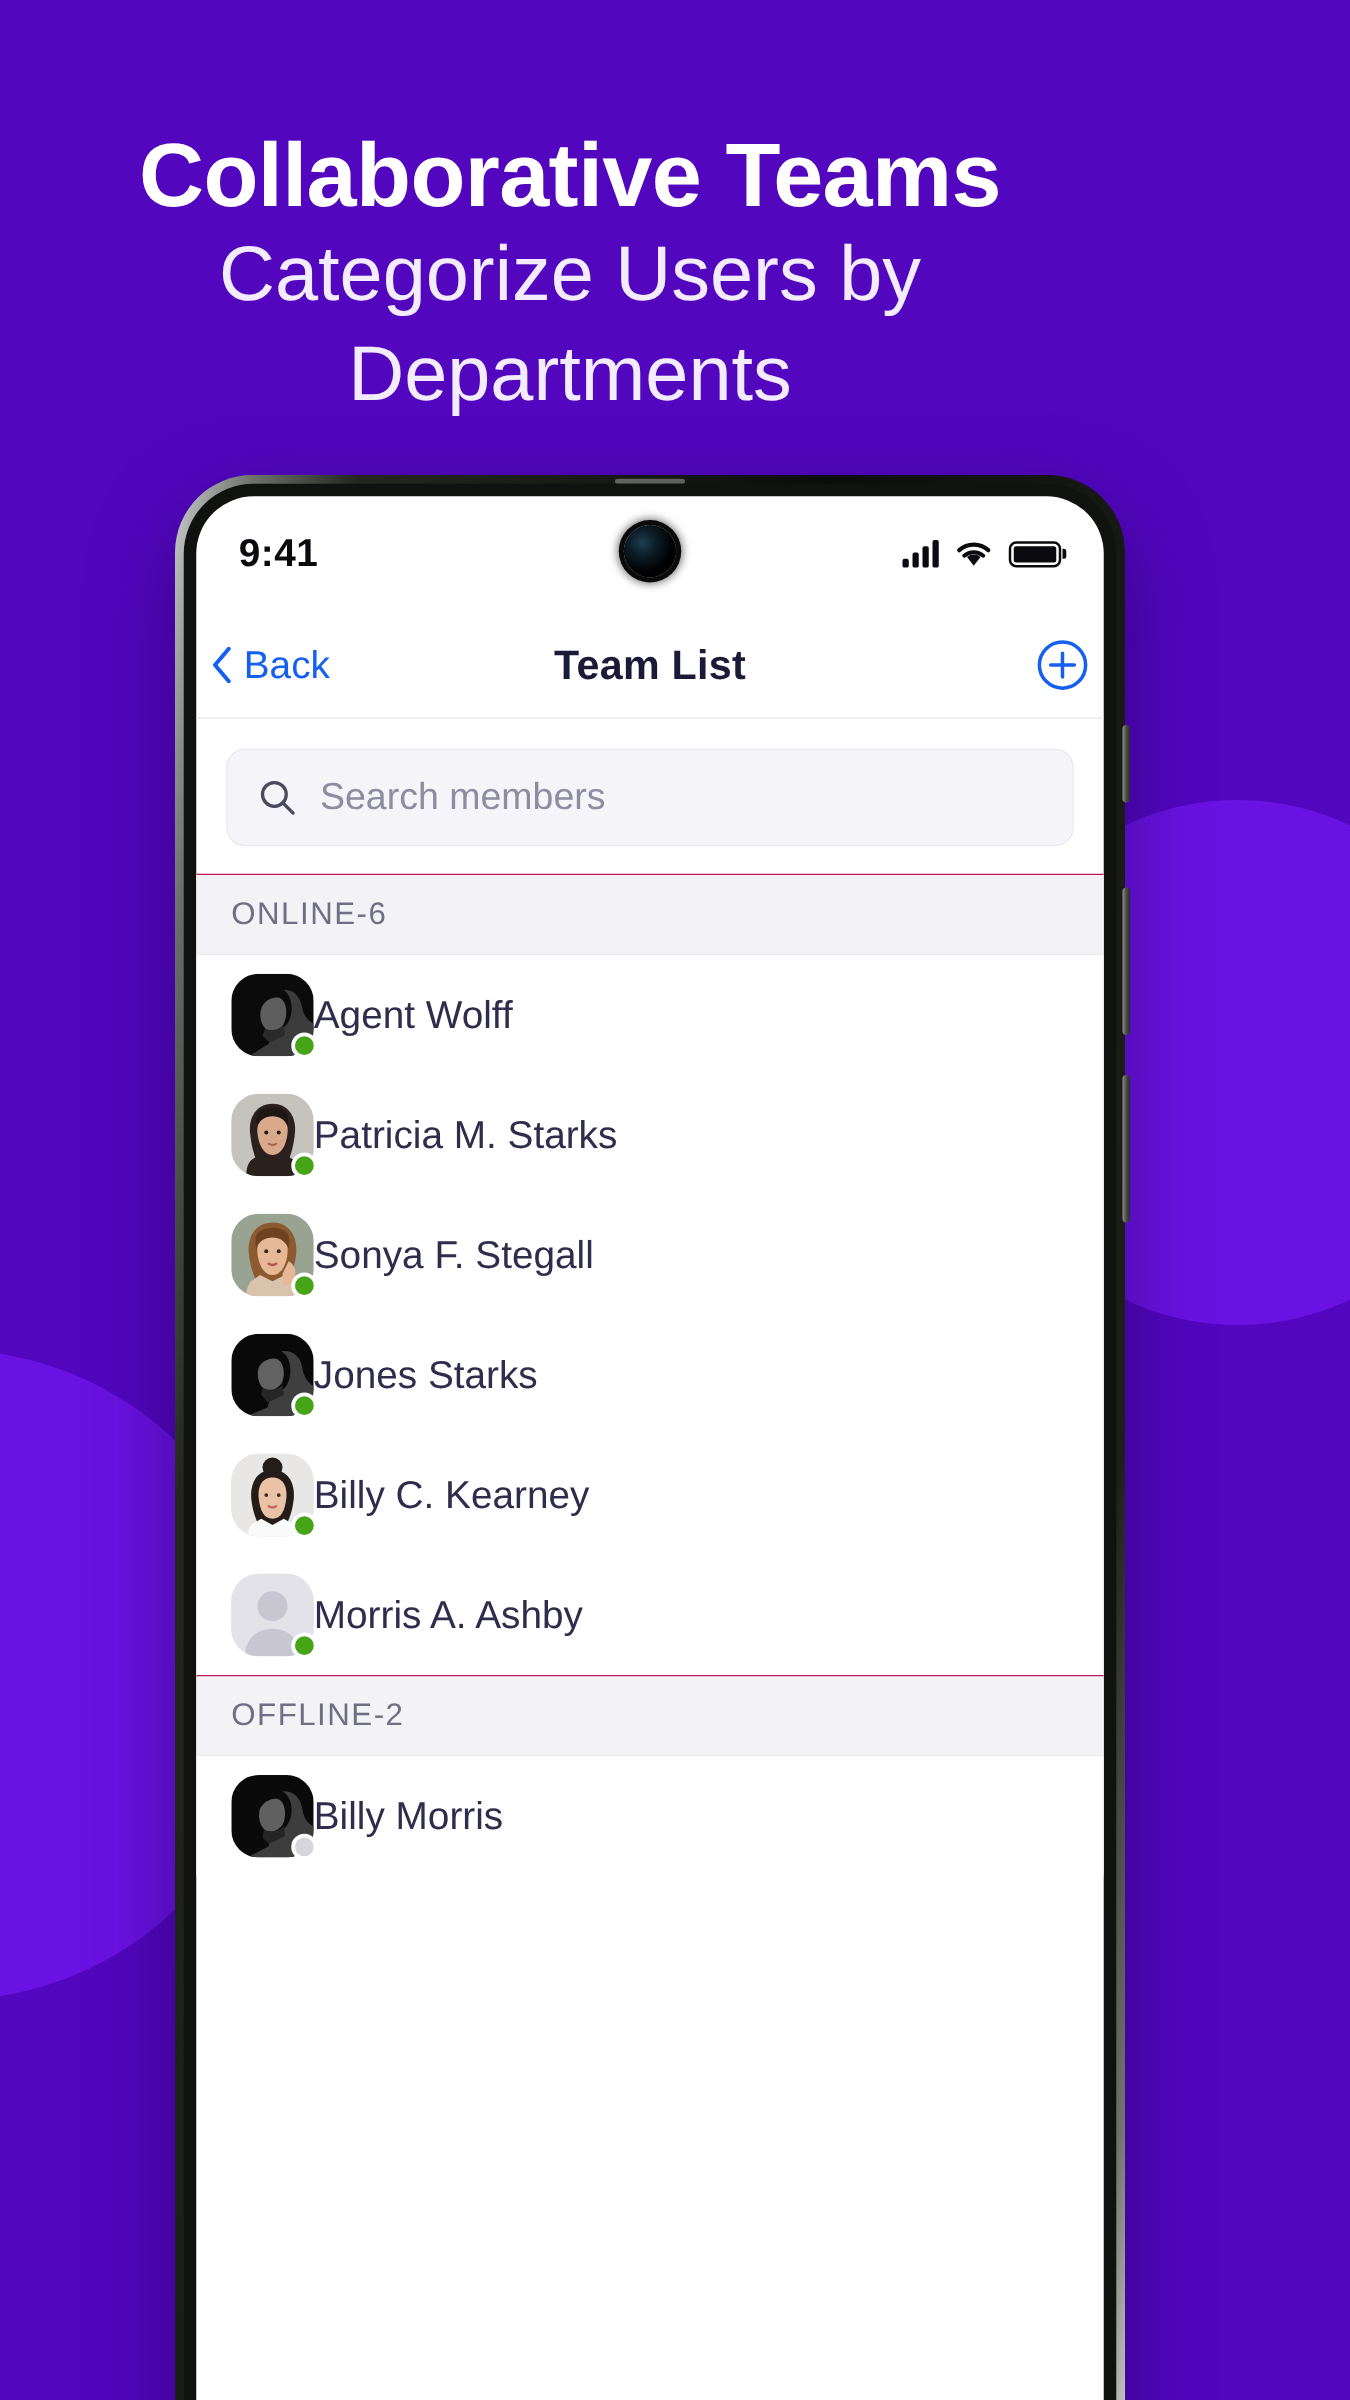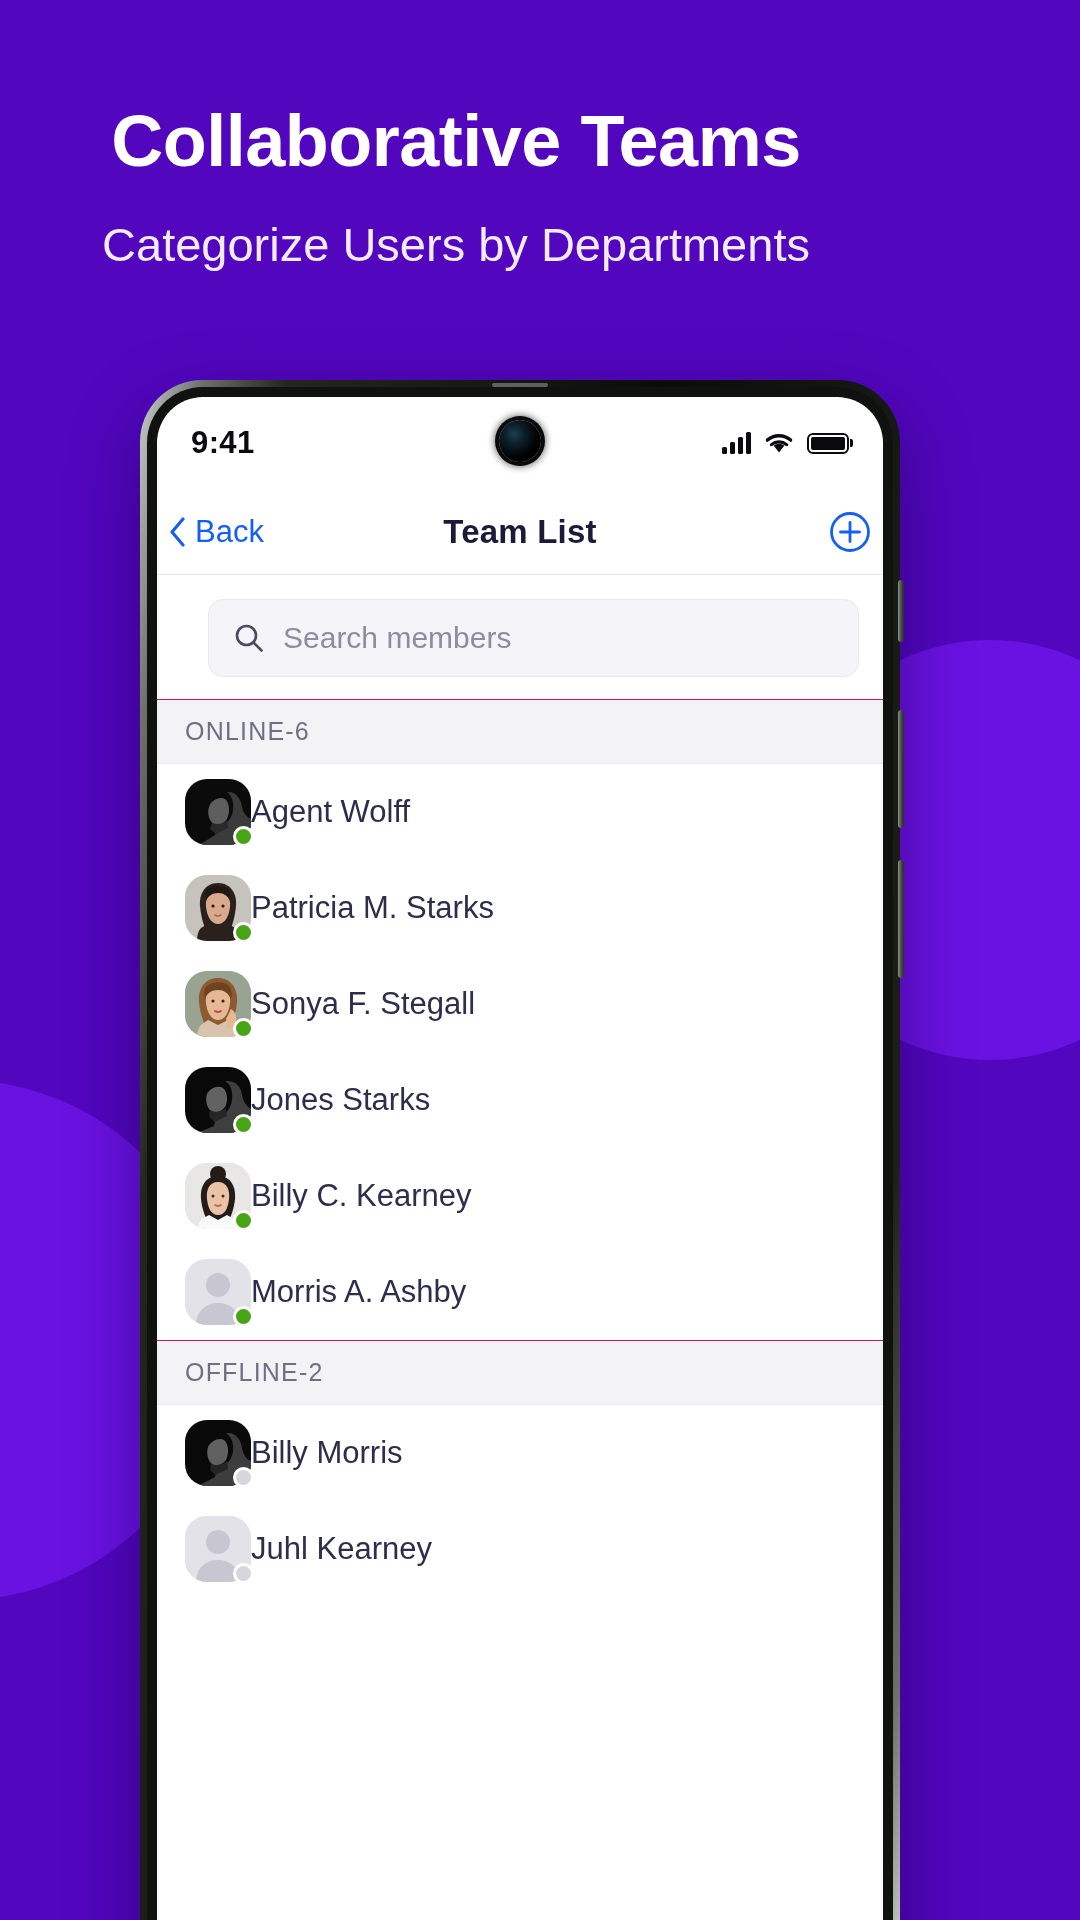--- a/index.html
+++ b/index.html
@@ -19,22 +19,22 @@
   
   .promo {
     position:absolute; top:0; left:0; width:912px;
     text-align:center; z-index:5; padding-top:104px;
   }
   .promo-title {
     color:#FFFFFF; font-size:72px; font-weight:700;
     letter-spacing:-0.5px; line-height:1.05;
   }
   .promo-sub {
-    color:#F3EBFF; font-size:47px; font-weight:400;
-    line-height:1.3; margin-top:34px;
+    color:#F3EBFF; font-size:62px; font-weight:400;
+    line-height:1.3; 
   }
 
   
   .phone {
     position:absolute; left:140px; top:380px;
     width:760px; height:1600px; z-index:10;
   }
   .phone-frame {
     position:absolute; inset:0;
     border-radius:62px 62px 0 0;
@@ -112,21 +112,21 @@
     position:absolute; left:50%; transform:translateX(-50%);
     font-size:33px; font-weight:700; color:#1B1B38; letter-spacing:.2px;
   }
   .nav-add { margin-left:auto; display:flex; align-items:center; }
 
   
   .search-wrap { padding:24px 24px 22px; }
   .search-box {
     height:78px; border-radius:15px; background:#F5F4F8;
     border:1px solid #E9E8EF; display:flex; align-items:center;
-    gap:18px; padding:0 24px;margin-left:27px;
+    gap:18px; padding:0 24px;
   }
   .search-ph { font-size:30px; color:#8D8CA0; }
 
   
   .section-head {
     background:#F3F3F6; padding:17px 28px;
     font-size:25px; color:#6F6E85; letter-spacing:1.2px;
     border-top:1px solid #be185d; border-bottom:1px solid #E9E9EE;
   }
 
@@ -293,31 +293,20 @@
         <div class="row">
           <div class="avatar-wrap">
             <div class="avatar">
               <svg viewBox="0 0 66 66">
                 <use href="#av-photo-man-dark-3"></use>
               </svg>
             </div>
             <span class="dot offline"></span>
           </div>
           <div class="row-name">Billy Morris</div>
-        </div>
-        <div class="row">
-          <div class="avatar-wrap">
-            <div class="avatar">
-              <svg viewBox="0 0 66 66">
-                <use href="#av-placeholder-person"></use>
-              </svg>
-            </div>
-            <span class="dot offline"></span>
-          </div>
-          <div class="row-name">Juhl Kearney</div>
         </div>
       </div>
 
   </div>
 </div>
 
 <svg width="0" height="0" style="position:absolute" aria-hidden="true">
   <defs>
 
     <symbol id="av-placeholder-person" viewBox="0 0 66 66">

